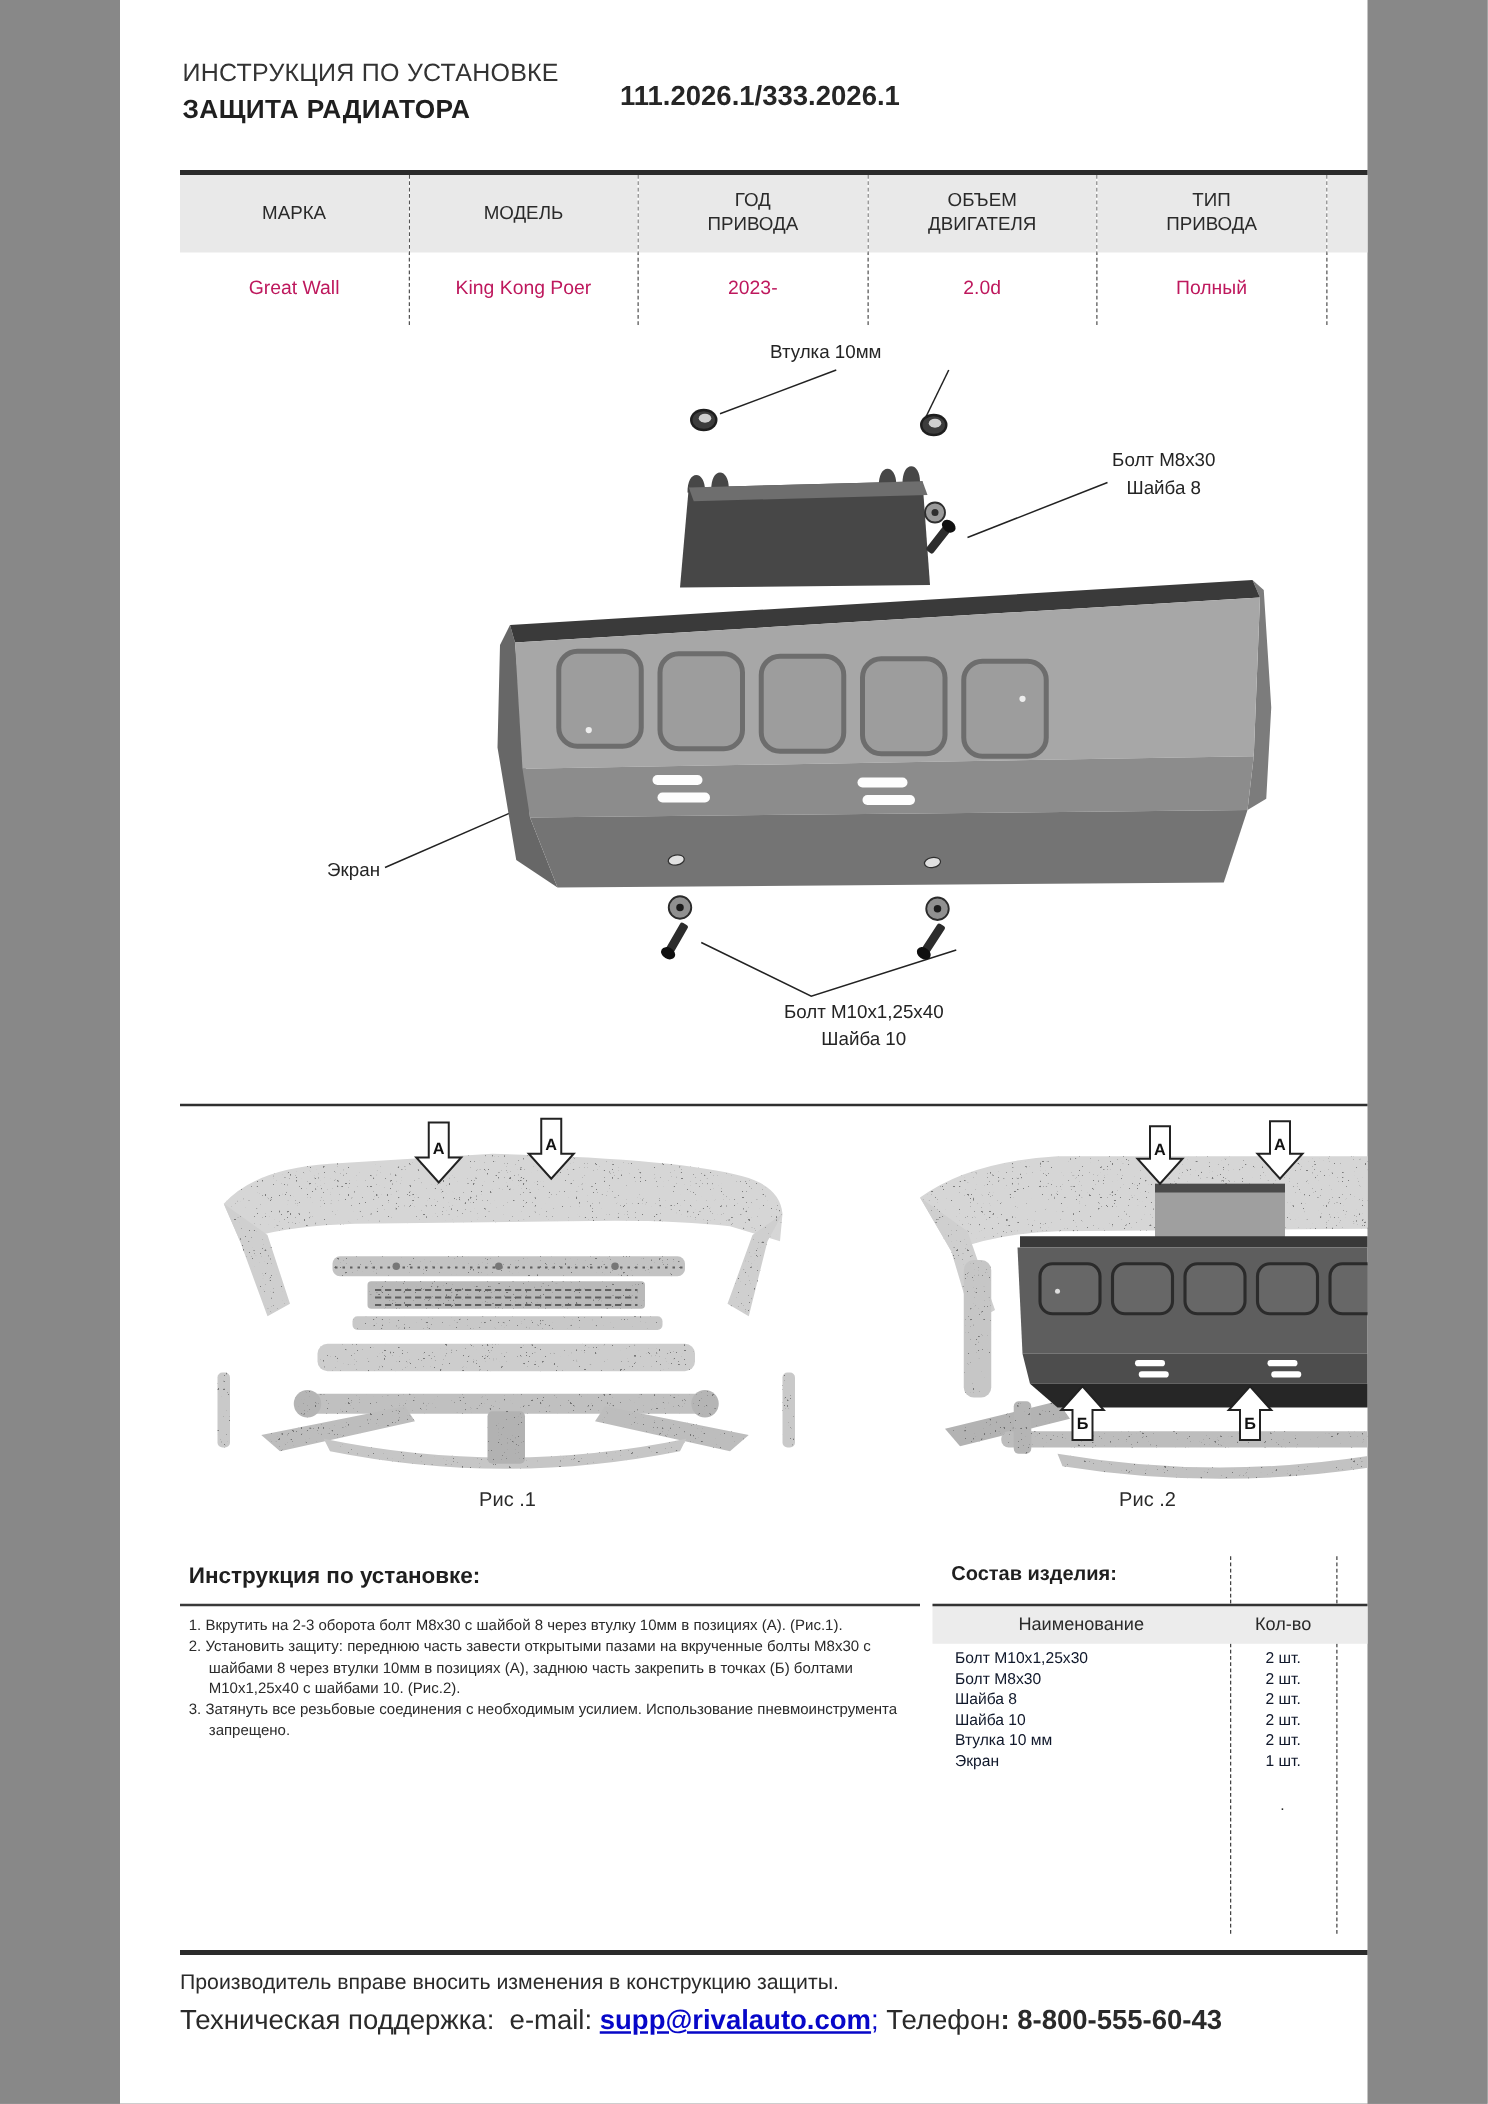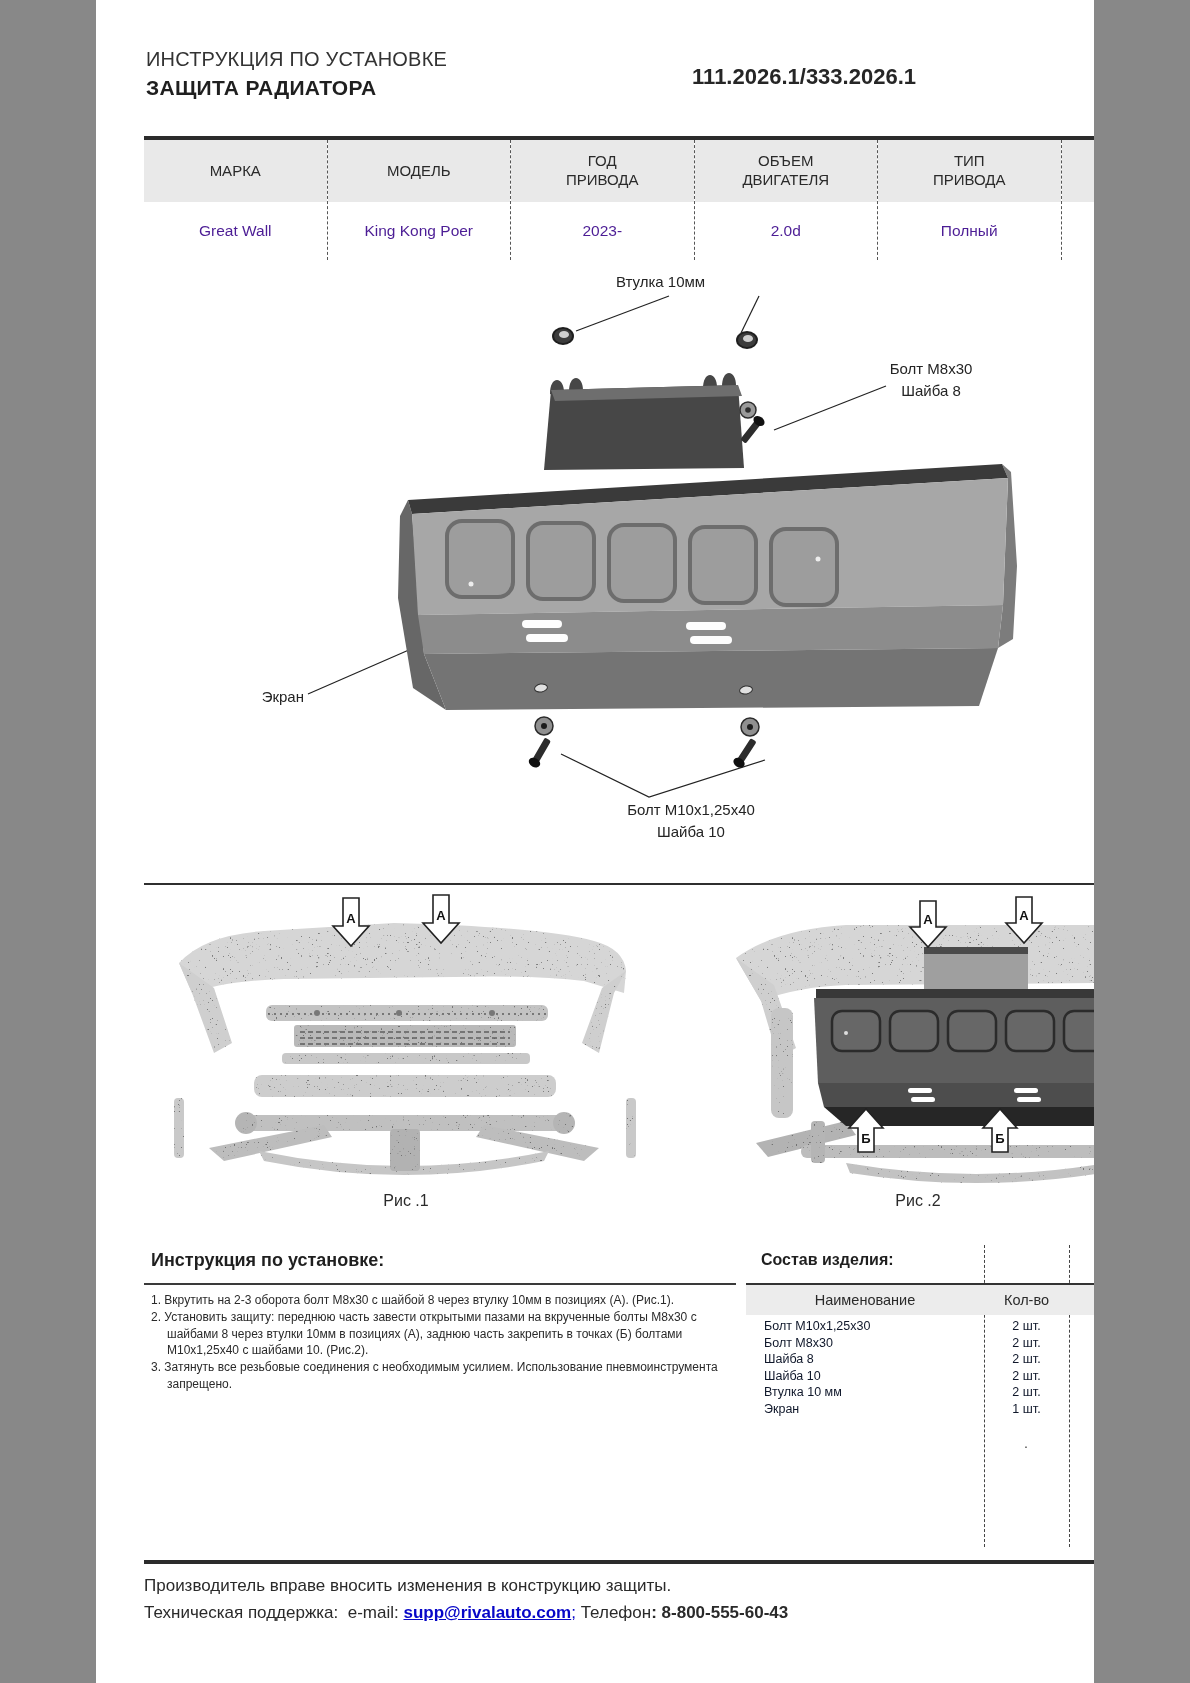--- a/index.html
+++ b/index.html
@@ -8,30 +8,30 @@
     position:relative; width:998px; height:1683px; background:#ffffff;
     font-family:"Liberation Sans", sans-serif; color:#262626; overflow:hidden;
     margin:0 auto;
   }
   .abs { position:absolute; }
   .pre { white-space:pre-line; }
 
   
   .title1 { left:50px; top:48px; font-size:20px; font-weight:400; color:#333; letter-spacing:.2px; }
   .title2 { left:50px; top:76px; font-size:21px; font-weight:700; color:#1f1f1f; letter-spacing:.3px; }
-  .partnum { left:400px; top:64px; width:420px; text-align:right; font-size:22px; font-weight:700; color:#262626; }
+  .partnum { left:400px; top:64px; width:420px; text-align:left; font-size:22px; font-weight:700; color:#262626; }
 
   
   .veh-table { left:48px; top:136px; width:1100px; display:flex; border-top:4px solid #2b2b2b; }
   .veh-col { flex:1 1 0; }
   .veh-col:not(:last-child){ border-right:1px dashed #555; }
   .veh-h { height:62px; background:#e9e9e9; display:flex; align-items:center; justify-content:center;
            text-align:center; font-size:15px; color:#2a2a2a; white-space:pre-line; line-height:1.25; }
   .veh-v { height:58px; display:flex; align-items:center; justify-content:center;
-           font-size:15.5px; color:#4c1d95; }
+           font-size:15.5px; color:#be185d; }
 
   
   .dlabel { font-size:15px; color:#242424; line-height:1.45; }
   .lbl-bushing { left:520px; top:271px; width:160px; text-align:left; }
   .lbl-bolt-top { left:768px; top:358px; width:134px; text-align:center; }
   .lbl-ekran { left:118px; top:686px; width:90px; text-align:right; }
   .lbl-bolt-bottom { left:470px; top:799px; width:250px; text-align:center; }
 
   .divider { left:48px; top:883px; width:1100px; height:2px; background:#2f2f2f; }
 
@@ -55,21 +55,21 @@
   .ph-cell { display:flex; align-items:center; justify-content:center; font-size:14.5px; color:#2a2a2a; }
   .ph-1 { width:238px; } .ph-2 { width:85px; } .ph-3 { width:177px; }
   .parts-rows { position:absolute; left:0; top:74px; width:500px; }
   .p-row { display:flex; height:16.6px; font-size:12.5px; color:#0f172a; }
   .p-name { width:238px; padding-left:18px; } .p-qty { width:85px; text-align:center; } .p-tq { width:177px; text-align:center; }
   .stray-dot { position:absolute; left:270px; top:192px; width:20px; text-align:center; font-size:12.5px; color:#2a2a2a; }
 
   
   .footer-rule { left:48px; top:1560px; width:1100px; height:4px; background:#2b2b2b; }
   .footer-line1 { left:48px; top:1576px; font-size:17px; color:#2a2a2a; }
-  .footer-line2 { left:48px; top:1603px; font-size:17px; color:#2a2a2a; }
+  .footer-line2 { left:48px; top:1603px; font-size:22px; color:#2a2a2a; }
   .footer-line2 span, .footer-line2 a { white-space:pre-wrap; }
   .email { color:#0707c8; font-weight:700; text-decoration:underline; cursor:pointer; }
   .email-suffix { color:#0707c8; }
   .phone { font-weight:700; }
 
   svg { position:absolute; }
   svg text { font-family:"Liberation Sans", sans-serif; }
   .marker-letter { font-size:13px; font-weight:700; fill:#111; text-anchor:middle; }
 </style>
 </head>

